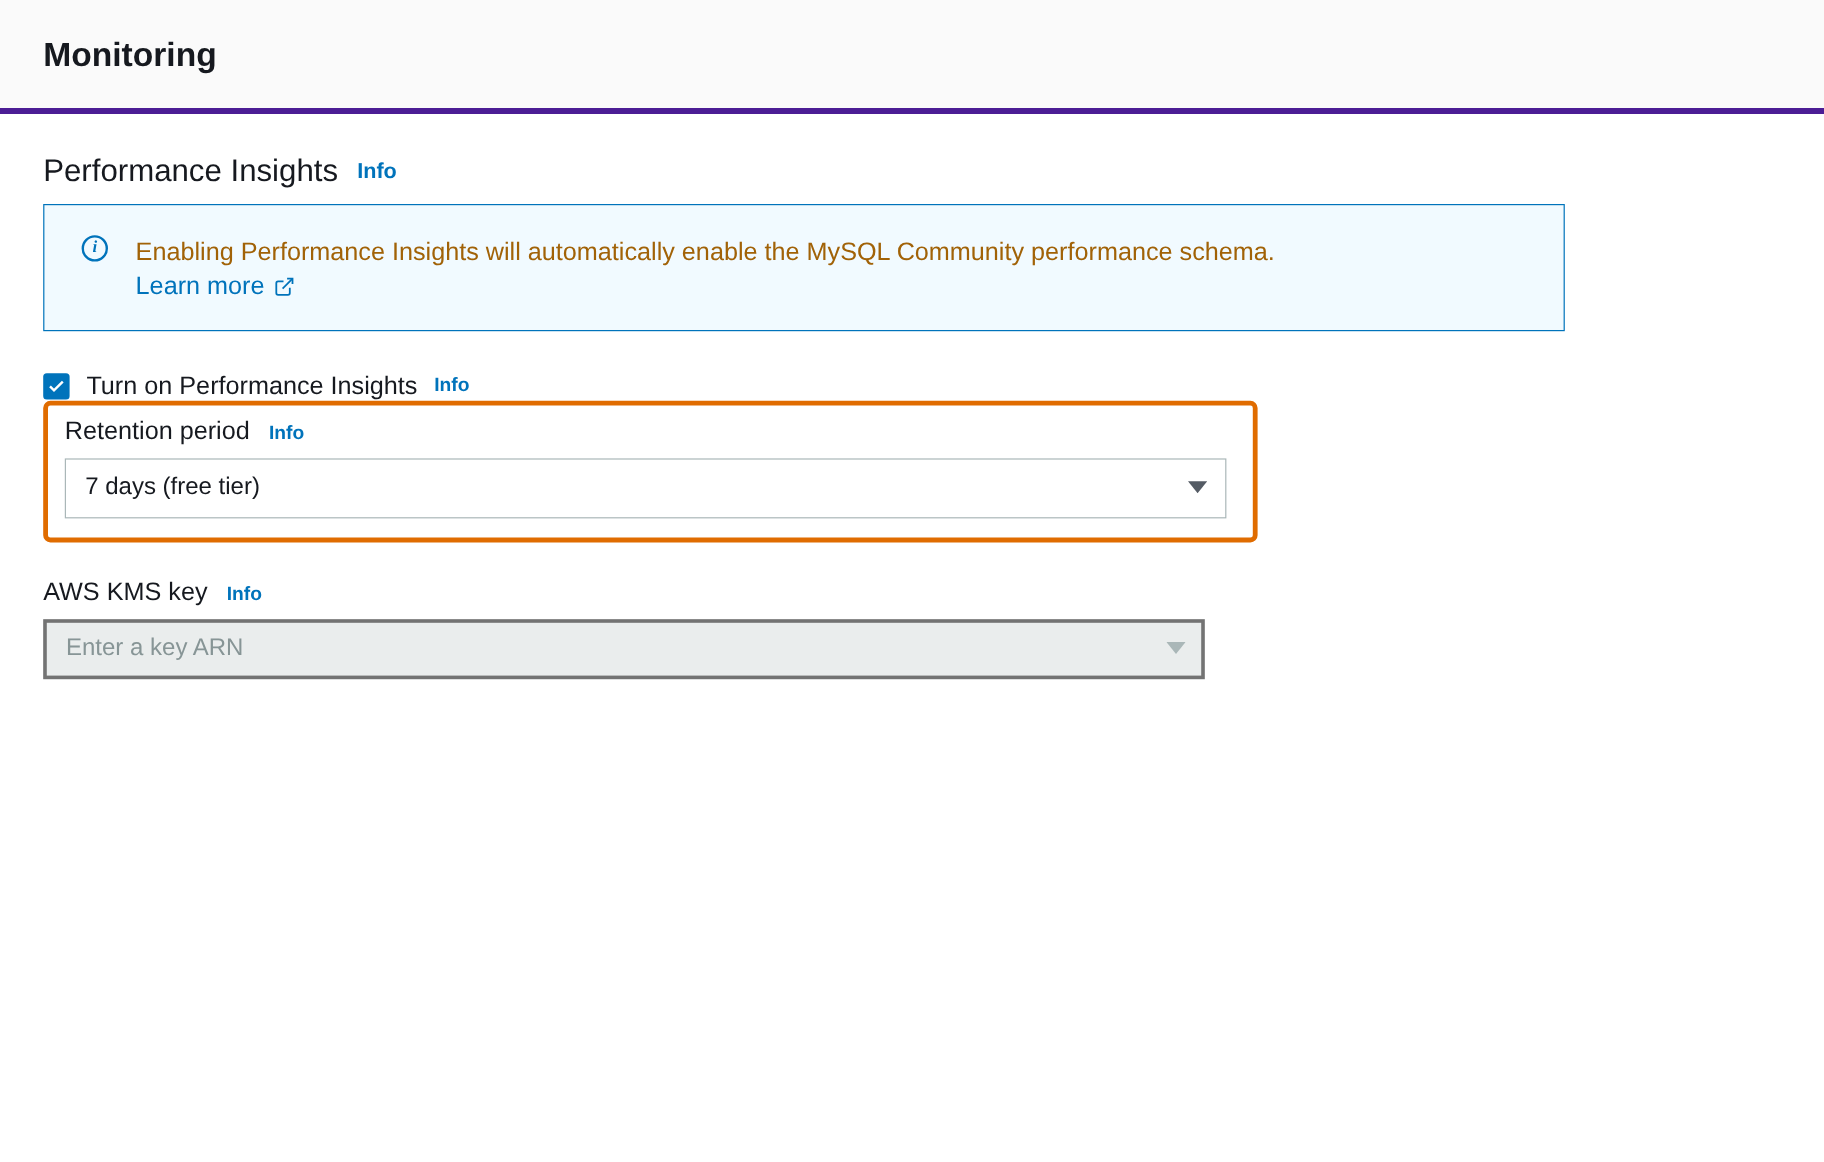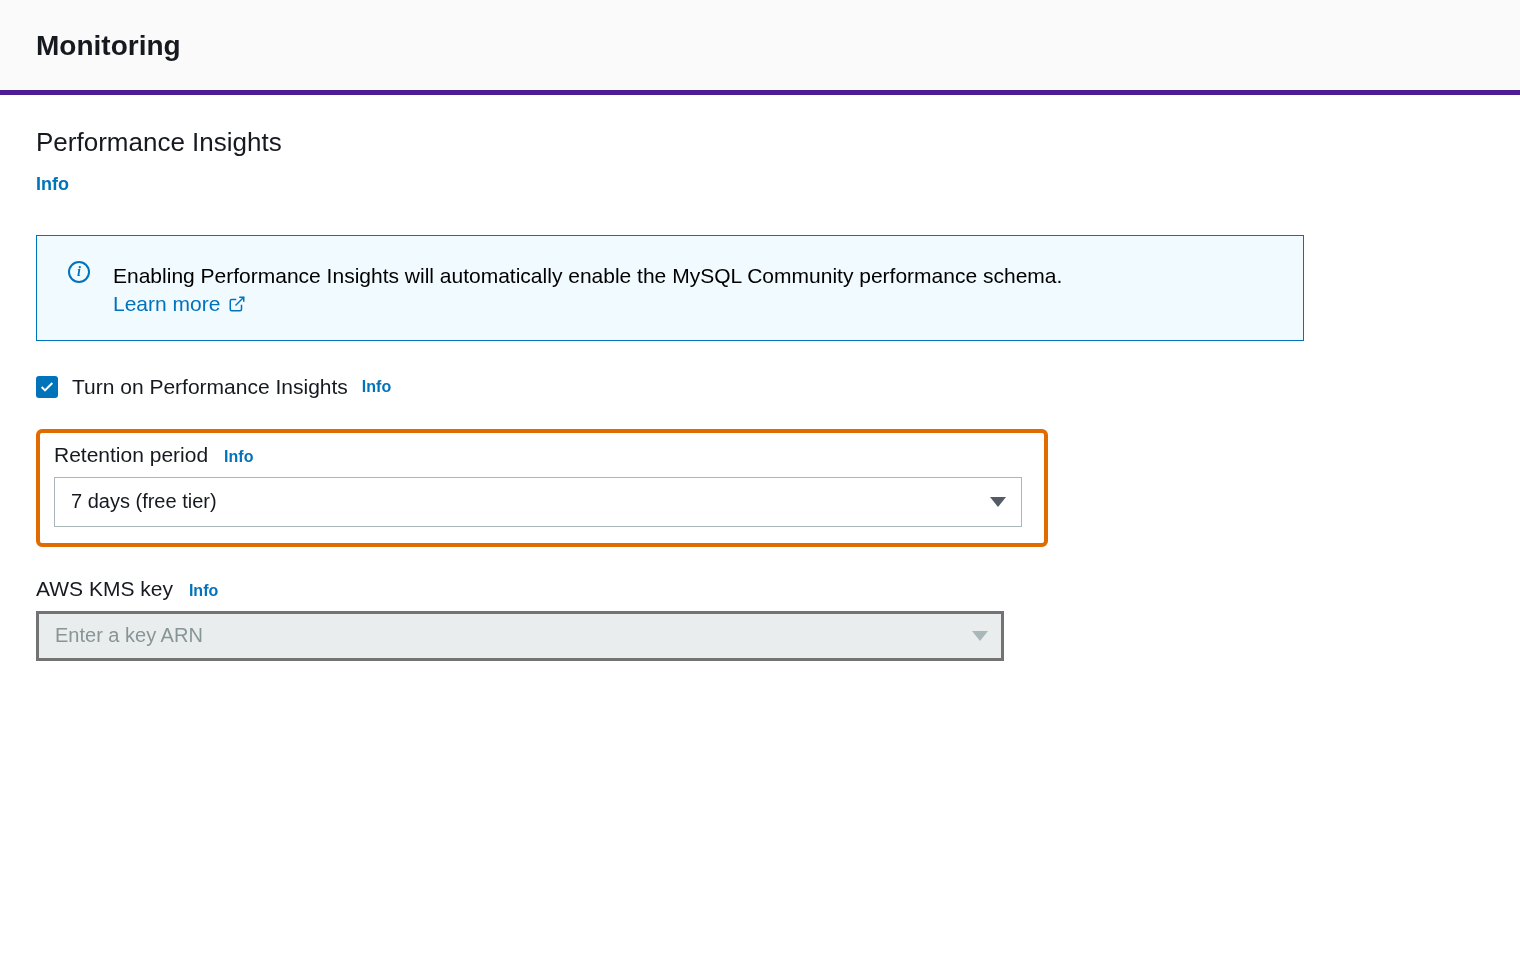--- a/index.html
+++ b/index.html
@@ -23,24 +23,23 @@
       font-size: 28px;
       font-weight: 700;
       color: #16191f;
     }
     .content {
       padding: 32px 36px;
       max-width: 1340px;
     }
     .section-header {
       display: flex;
-      align-items: flex-start;
+      align-items: center;
       gap: 16px;
-      margin-bottom: 40px;
-      flex-direction: column;
+      margin-bottom: 12px;
     }
     .section-title {
       font-size: 26px;
       font-weight: 400;
       color: #16191f;
     }
     .info-link {
       color: #0073bb;
       font-size: 18px;
       font-weight: 700;
@@ -80,21 +79,21 @@
       align-items: center;
       justify-content: center;
       color: #0073bb;
       font-family: Georgia, serif;
       font-style: italic;
       font-weight: bold;
       font-size: 14px;
     }
     .info-text {
       font-size: 21px;
-      color: #000000;
+      color: #a16207;
       line-height: 1.5;
     }
     .learn-more {
       display: inline-flex;
       align-items: center;
       gap: 8px;
       color: #0073bb;
       font-size: 21px;
       text-decoration: none;
       margin-top: 0;
@@ -104,21 +103,20 @@
       width: 18px;
       height: 18px;
       stroke: #0073bb;
       stroke-width: 2;
       fill: none;
     }
     .checkbox-row {
       display: flex;
       align-items: center;
       gap: 14px;
-      margin-bottom: 30px;
       text-align: right;
     }
     .checkbox {
       width: 22px;
       height: 22px;
       background: #0073bb;
       border-radius: 3px;
       display: flex;
       align-items: center;
       justify-content: center;

